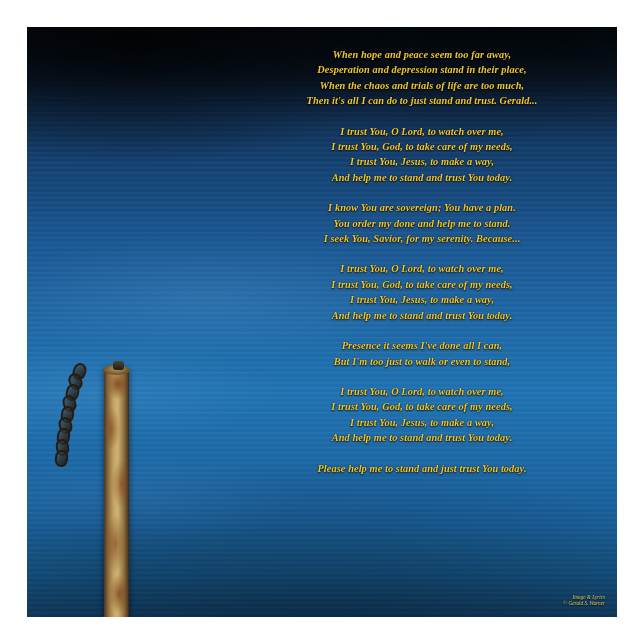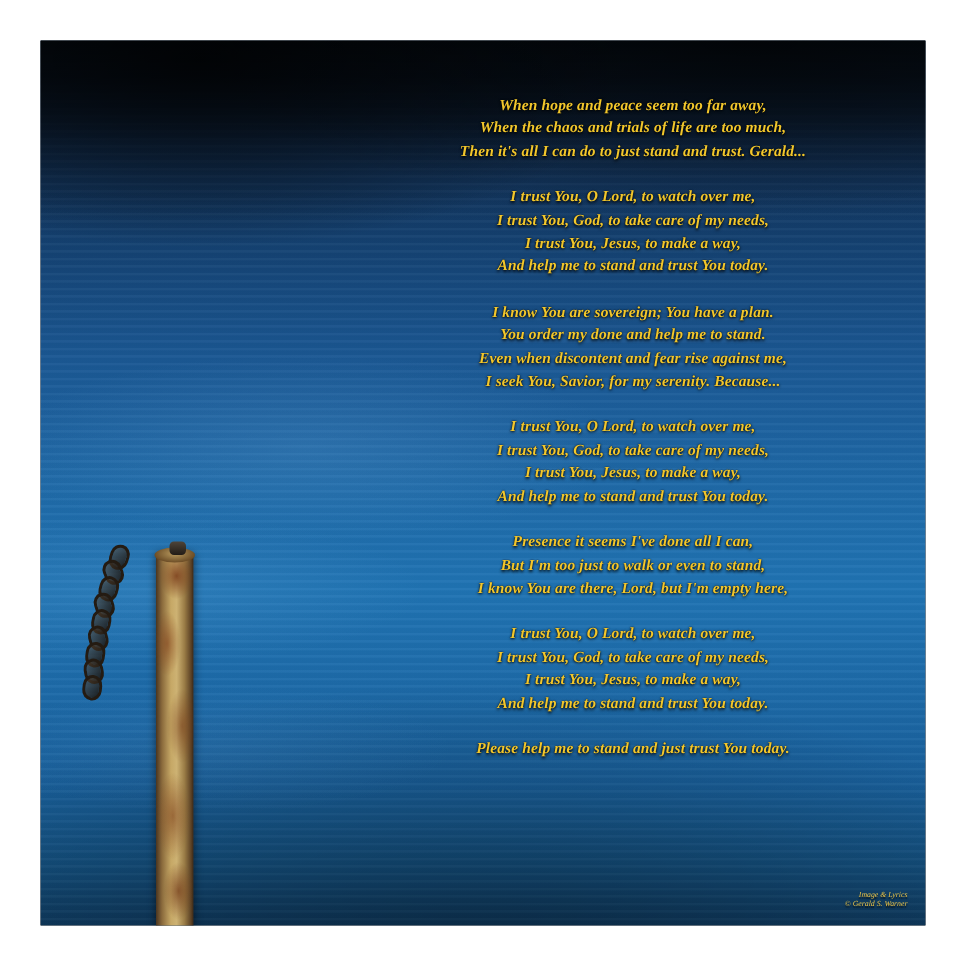--- a/index.html
+++ b/index.html
@@ -150,21 +150,21 @@
     height: 13px;
     border: 2px solid #241b12;
     border-radius: 50% / 40%;
     background: linear-gradient(to bottom right, rgba(90,75,58,0.55), rgba(25,18,12,0.85));
   }
 
   
   #poem {
     position: absolute;
     left: 230px;
-    top: 36px;
+    top: 20px;
     width: 330px;
     text-align: center;
     color: #f2c72c;
     font-size: 10.3px;
     line-height: 15.4px;
     font-weight: bold;
     font-style: italic;
     text-shadow: 0 1px 2px rgba(0,0,0,0.85), 0 0 1px rgba(0,0,0,0.9);
     letter-spacing: 0.1px;
   }
@@ -212,45 +212,44 @@
     <div id="piling">
       <div id="piling-body"></div>
       <div id="piling-rust"></div>
       <div id="piling-top"></div>
       <div id="piling-bolt"></div>
     </div>
 
     <div id="poem">
       <div class="stanza">
         <span class="line">When hope and peace seem too far away,</span>
+        <span class="line">Desperation and depression stand in their place,</span>
         <span class="line">When the chaos and trials of life are too much,</span>
         <span class="line">Then it's all I can do to just stand and trust.  Gerald...</span>
       </div>
       <div class="stanza">
         <span class="line">I trust You, O Lord, to watch over me,</span>
         <span class="line">I trust You, God, to take care of my needs,</span>
         <span class="line">I trust You, Jesus, to make a way,</span>
         <span class="line">And help me to stand and trust You today.</span>
       </div>
       <div class="stanza">
         <span class="line">I know You are sovereign; You have a plan.</span>
         <span class="line">You order my done and help me to stand.</span>
-        <span class="line">Even when discontent and fear rise against me,</span>
         <span class="line">I seek You, Savior, for my serenity.  Because...</span>
       </div>
       <div class="stanza">
         <span class="line">I trust You, O Lord, to watch over me,</span>
         <span class="line">I trust You, God, to take care of my needs,</span>
         <span class="line">I trust You, Jesus, to make a way,</span>
         <span class="line">And help me to stand and trust You today.</span>
       </div>
       <div class="stanza">
         <span class="line">Presence it seems I've done all I can,</span>
         <span class="line">But I'm too just to walk or even to stand,</span>
-        <span class="line">I know You are there, Lord, but I'm empty here,</span>
       </div>
       <div class="stanza">
         <span class="line">I trust You, O Lord, to watch over me,</span>
         <span class="line">I trust You, God, to take care of my needs,</span>
         <span class="line">I trust You, Jesus, to make a way,</span>
         <span class="line">And help me to stand and trust You today.</span>
       </div>
       <div class="stanza">
         <span class="line">Please help me to stand and just trust You today.</span>
       </div>

